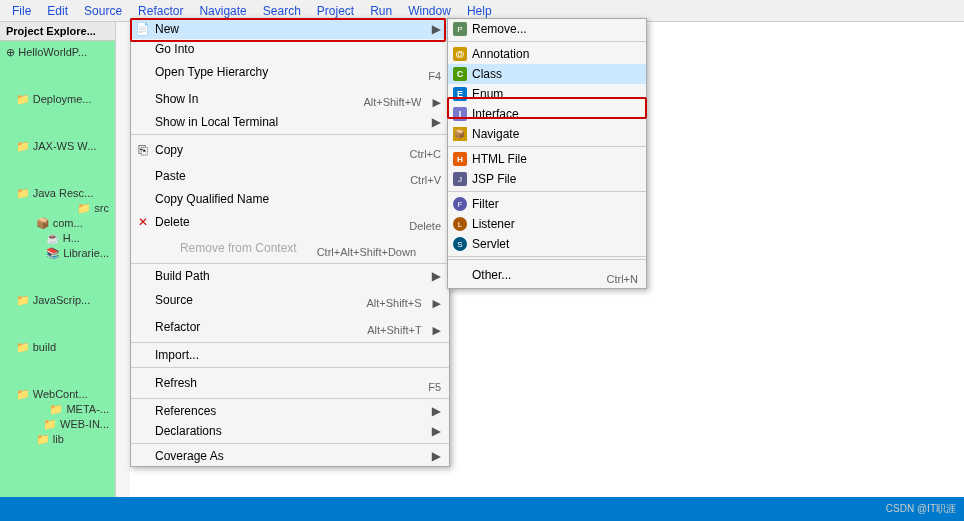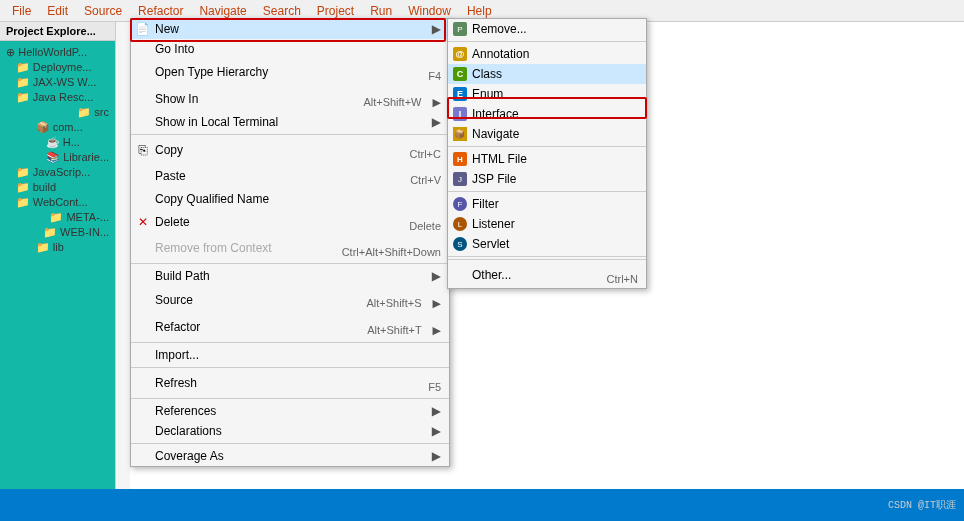--- a/index.html
+++ b/index.html
@@ -27,52 +27,52 @@
       height: 22px;
       background: #f0f0f0;
       display: flex;
       align-items: center;
       border-bottom: 1px solid #ccc;
       padding: 0 4px;
     }
     .menu-bar-item {
       padding: 2px 8px;
       font-size: 12px;
-      color: #c2410c;
+      color: #1d4ed8;
       cursor: pointer;
     }
 
     
     .project-panel {
       position: absolute;
       top: 22px;
       left: 0;
       width: 116px;
       bottom: 0;
-      background: #14b8a6;
+      background: #86efac;
       border-right: 1px solid #ccc;
     }
     .project-panel-title {
       background: #e8e8e8;
       padding: 3px 6px;
       font-size: 11px;
       font-weight: bold;
       border-bottom: 1px solid #ccc;
     }
     .project-tree {
       padding: 4px;
       font-size: 11px;
       color: #333;
     }
     .tree-item {
       padding: 1px 2px;
       white-space: nowrap;
       overflow: hidden;
     }
-    .tree-item.indent1 { padding-left: 12px; }
+    .tree-item.indent1 { padding-left: 12px; margin-top: 32px; }
     .tree-item.indent2 { padding-left: 22px; text-align: right; }
     .tree-item.indent3 { padding-left: 32px; }
     .tree-item.indent4 { padding-left: 42px; }
 
     
     .editor-area {
       position: absolute;
       top: 22px;
       left: 130px;
       right: 0;
@@ -86,28 +86,27 @@
       color: #4444cc;
       font-size: 13px;
       font-style: italic;
       letter-spacing: 1px;
     }
 
     
     .status-bar {
       position: absolute;
       bottom: 0; left: 0; right: 0;
-      height: 32px;
+      height: 24px;
       background: #007acc;
       display: flex;
       align-items: center;
       padding: 0 8px;
       color: #fff;
       font-size: 11px;
-      font-family: Liberation Mono, monospace;
     }
     .status-right {
       position: absolute;
       right: 8px;
       font-size: 10px;
       color: #ccc;
     }
 
     
     .context-menu {
@@ -127,20 +126,21 @@
       position: relative;
       color: #000;
       white-space: nowrap;
     }
     .menu-item.highlighted {
       background: #cce8ff;
     }
     .menu-item.disabled {
       color: #aaa;
       cursor: default;
+      justify-content: center;
     }
     .menu-item .shortcut {
       margin-left: 20px;
       color: #666;
       font-size: 11px;
       margin-top: 8px;
     }
     .menu-item .arrow {
       margin-left: 8px;
       color: #555;

